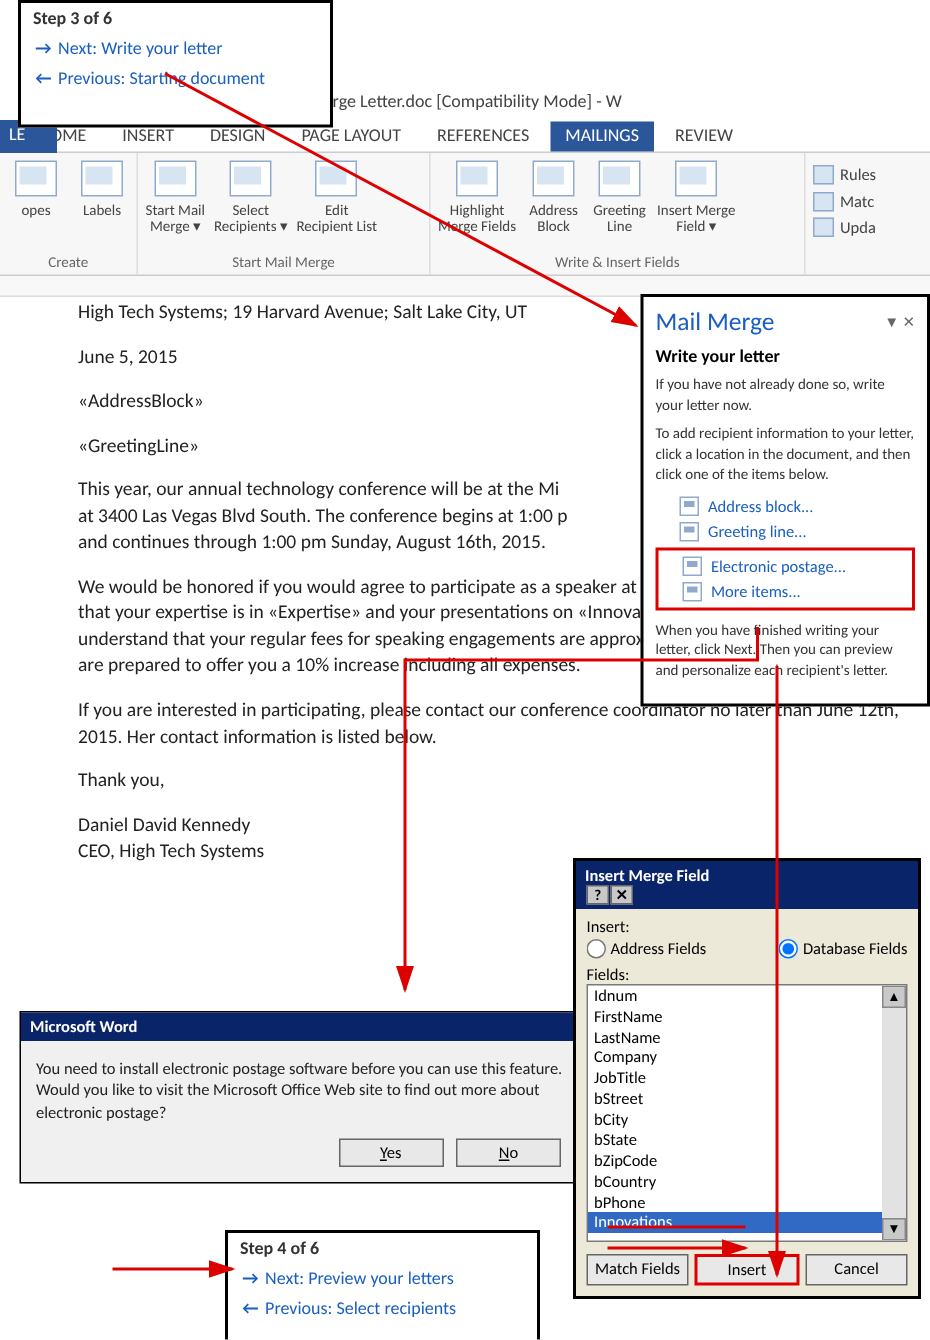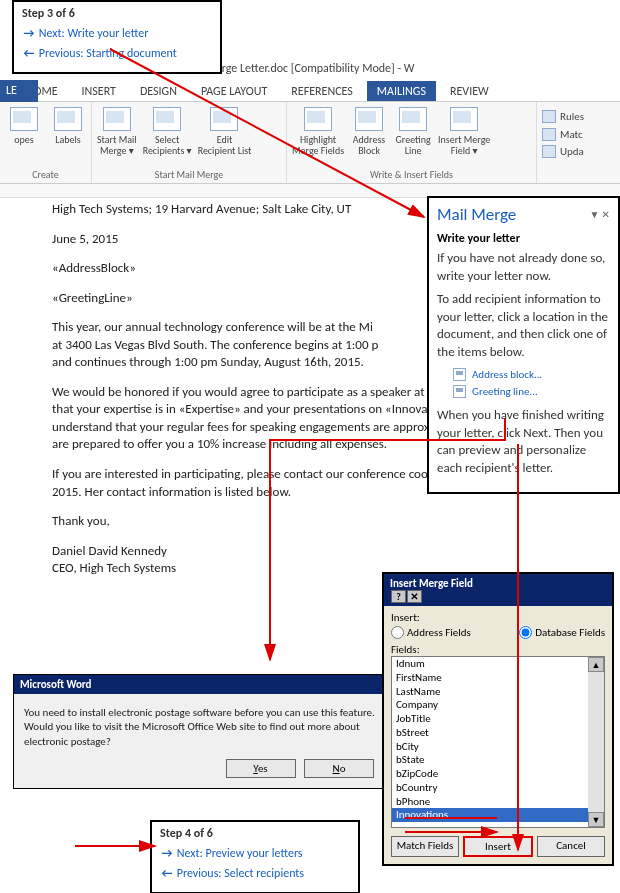--- a/index.html
+++ b/index.html
@@ -1,19 +1,19 @@
 <!DOCTYPE html>
 <html><head>
 <meta charset="utf-8">
 <style>
   * { box-sizing: border-box; margin: 0; padding: 0; }
   body { font-family: "Segoe UI", Calibri, Arial, sans-serif; font-size: 12px; background: #fff; width: 620px; height: 893px; position: relative; overflow: hidden; }
   
   
-  .wizard-step { position: absolute; border: 2px solid #000; background: #fff; padding: 4px 8px 8px 8px; width: 210px; z-index: 20; }
+  .wizard-step { position: absolute; border: 2px solid #000; background: #fff; padding: 4px 8px 19px 8px; width: 210px; z-index: 20; }
   .wizard-step.top { top: 0; left: 12px; }
   .wizard-step .step-label { font-weight: bold; color: #333; font-size: 12px; margin-bottom: 3px; }
   .wizard-step .nav-line { color: #1a5fbf; font-size: 12px; line-height: 1.7; cursor: pointer; }
   .wizard-step .nav-line .arrow { display: inline-block; width: 14px; text-align: center; color: #1a5fbf; font-weight: bold; }
   
   
   .titlebar { position: absolute; top: 58px; left: 0; right: 0; height: 22px; background: #fff; text-align: center; color: #444; font-size: 12px; padding-top: 3px; }
   
   
   .tabs { position: absolute; top: 80px; left: 0; right: 0; height: 22px; background: #fff; border-bottom: 1px solid #ccc; display: flex; align-items: center; padding-left: 16px; gap: 4px; }
@@ -36,21 +36,21 @@
   
   .doc { position: absolute; top: 200px; left: 52px; right: 0; font-family: Calibri, Arial, sans-serif; font-size: 13px; color: #222; line-height: 1.35; }
   .doc p { margin-bottom: 12px; }
   .doc .merge { }
   
   
   .mmpane { position: absolute; top: 196px; right: 0; width: 193px; border: 2px solid #000; background: #fff; padding: 6px 8px 10px 8px; z-index: 15; }
   .mmpane .mmtitle { font-size: 17px; color: #1a5fbf; margin-bottom: 6px; display: flex; justify-content: space-between; align-items: center; }
   .mmpane .close { font-size: 10px; color: #666; }
   .mmpane .subh { font-weight: bold; font-size: 12px; margin: 2px 0 4px 0; }
-  .mmpane .txt { font-size: 13px; color: #333; line-height: 1.35; margin-bottom: 6px; }
+  .mmpane .txt { font-size: 10px; color: #333; line-height: 1.35; margin-bottom: 6px; }
   .mmlink { font-size: 11px; color: #1a5fbf; display: flex; align-items: center; gap: 6px; padding: 2px 4px 2px 16px; cursor: pointer; }
   .mmlink .li-icn { width: 13px; height: 13px; border: 1px solid #8faacc; display: inline-block; background: #fff; position: relative; flex-shrink: 0; }
   .mmlink .li-icn::after { content:""; position:absolute; top:2px; left:2px; right:2px; height:4px; background:#8faacc; }
   .hlgroup { border: 2px solid #d00; padding: 2px 0; margin: 2px 0; }
   
   
   .alert { position: absolute; top: 674px; left: 13px; width: 376px; border: 1px solid #000; background: #f0f0f0; z-index: 16; font-size: 11px; }
   .alert .ahdr { background: #0a246a; color: #fff; font-size: 11px; font-weight: bold; padding: 3px 6px; }
   .alert .abody { padding: 12px 10px 6px 10px; color: #222; line-height: 1.3; }
   .alert .abtns { text-align: right; padding: 4px 14px 10px 0; }
@@ -203,20 +203,30 @@
   <div class="txt">If you have not already done so, write your letter now.</div>
   <div class="txt">To add recipient information to your letter, click a location in the document, and then click one of the items below.</div>
   <div class="mmlink">
       <span class="li-icn"></span>
       <span>Address block...</span>
     </div>
   <div class="mmlink">
       <span class="li-icn"></span>
       <span>Greeting line...</span>
     </div>
+  <div class="hlgroup">
+    <div class="mmlink">
+        <span class="li-icn"></span>
+        <span>Electronic postage...</span>
+      </div>
+    <div class="mmlink">
+        <span class="li-icn"></span>
+        <span>More items...</span>
+      </div>
+  </div>
   <div class="txt" style="margin-top:6px;">When you have finished writing your letter, click Next. Then you can preview and personalize each recipient's letter.</div>
 </div>
 
 <div class="alert">
   <div class="ahdr">Microsoft Word</div>
   <div class="abody">You need to install electronic postage software before you can use this feature. Would you like to visit the Microsoft Office Web site to find out more about electronic postage?</div>
   <div class="abtns">
     <span class="winbtn"><u>Y</u><span>es</span></span>
     <span class="winbtn"><u>N</u><span>o</span></span>
   </div>

